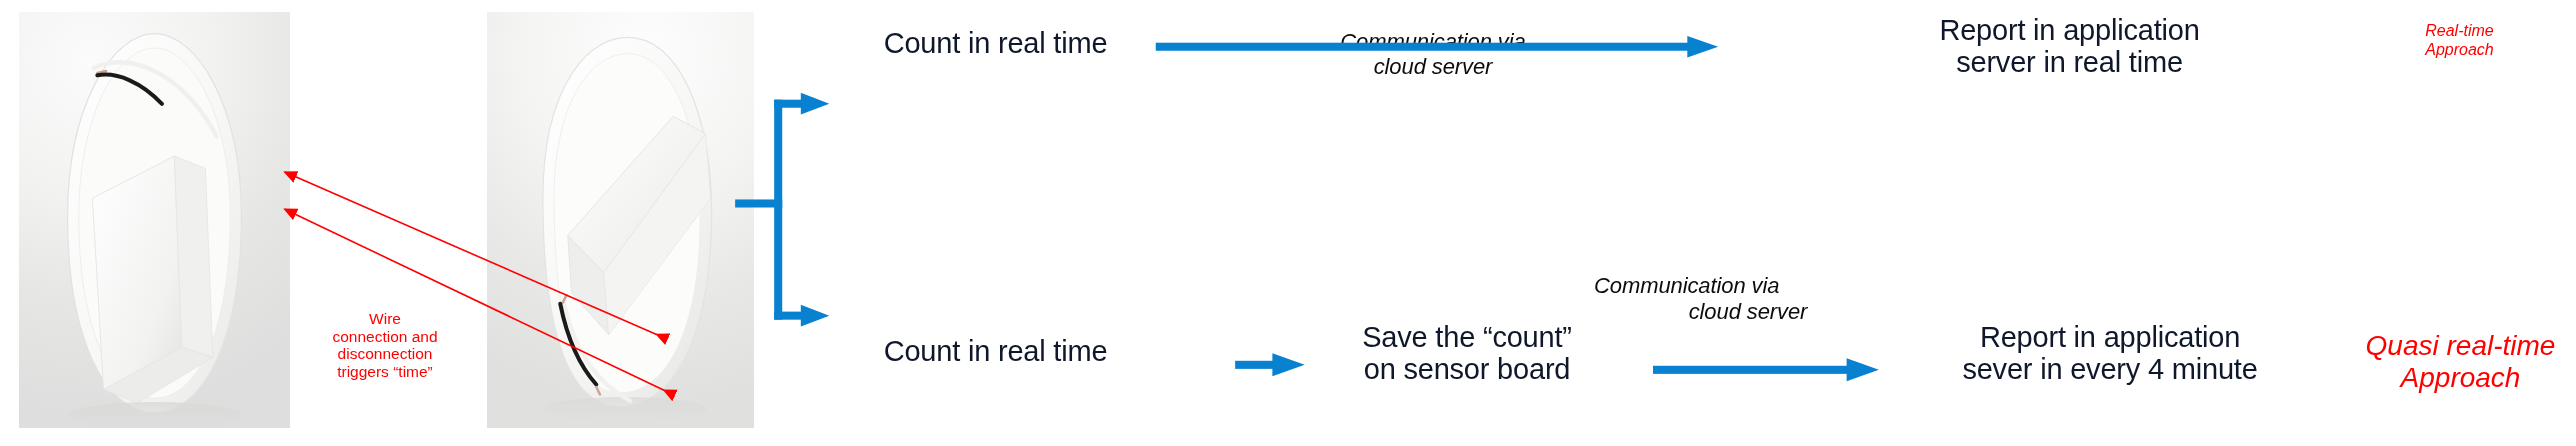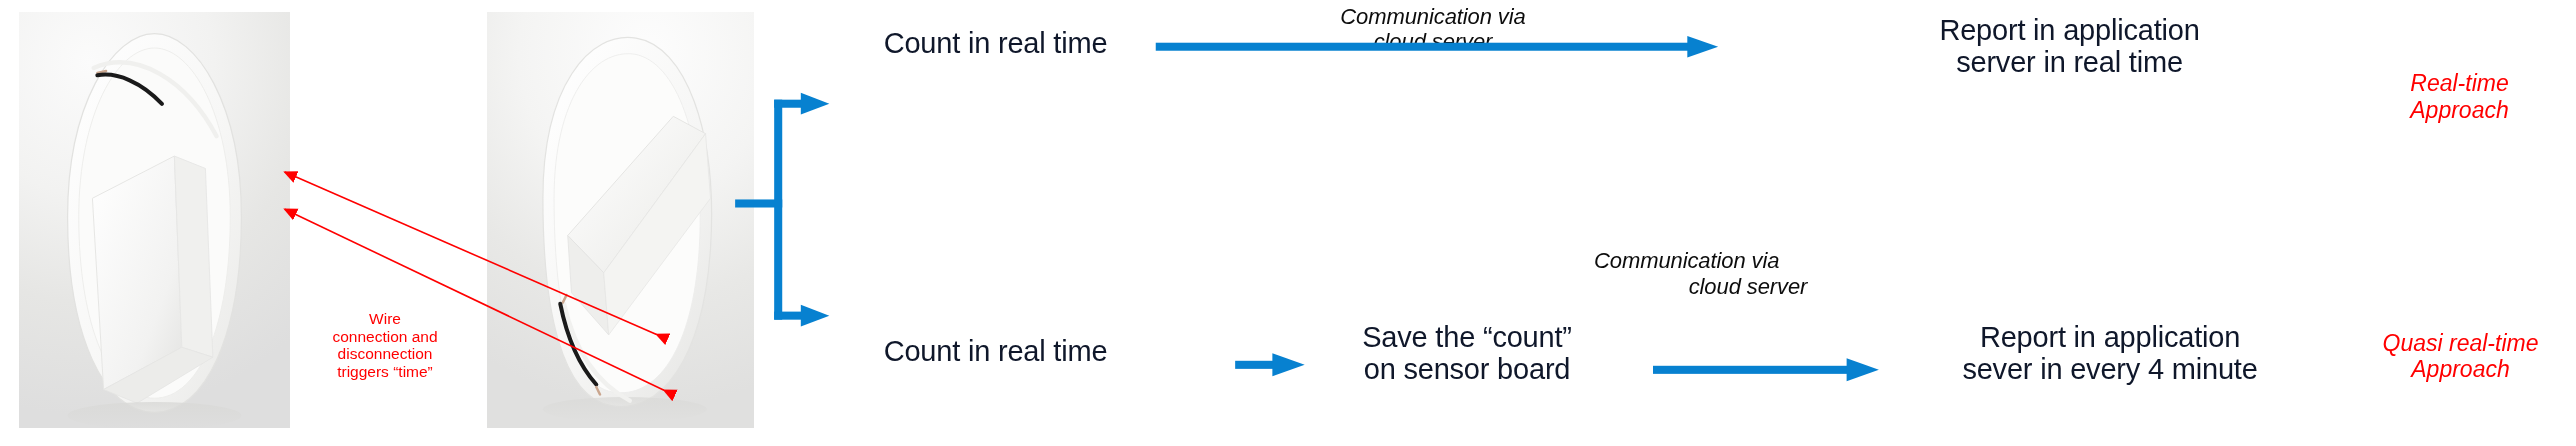--- a/index.html
+++ b/index.html
@@ -39,21 +39,21 @@
 
   
   .flowtext{
     position:absolute;color:#0f172a;text-align:center;line-height:1.12;
     font-family:"Liberation Sans","DejaVu Sans",sans-serif;
     font-weight:400;letter-spacing:-0.2px;
   }
   .arrowlabel{
     position:absolute;color:#0d0d0d;font-style:italic;line-height:1.16;
     font-family:"Liberation Sans","DejaVu Sans",sans-serif;
-    font-weight:400;text-align:center;letter-spacing:-0.1px;
+    font-weight:400;text-align:center;letter-spacing:-0.1px;margin-top:25px;
   }
   .arrowlabel .l2{display:block;text-align:center;}
 
   svg{display:block;overflow:visible;}
 </style>
 </head>
 <body>
 
 <div class="photo" id="photo-left" style="left:18.6px;top:12.4px;width:271px;height:416px;">
   <div class="pbg"></div>
@@ -172,21 +172,21 @@
 <svg class="abs" style="left:1154px;top:31px;" width="577" height="37" viewBox="0 0 930 60">
   <rect x="0" y="19" width="870" height="13" fill="#0781D0"></rect>
   <path d="M862 8 L912 25.5 L862 43 Z" fill="#0781D0"></path>
 </svg>
 
 <div class="flowtext" style="left:1840px;top:13.6px;width:459px;font-size:29px;">
   <div>Report in application</div>
   <div>server in real time</div>
 </div>
 
-<div class="redtext ital" style="left:2351px;top:22.3px;width:217px;font-size:23px;margin-top:48px;">
+<div class="redtext ital" style="left:2351px;top:22.3px;width:217px;font-size:16px;">
   <div>Real-time</div>
   <div>Approach</div>
 </div>
 
 <div class="flowtext" style="left:859px;top:335px;width:273px;font-size:29px;">
   <div>Count in real time</div>
 </div>
 
 <svg class="abs" style="left:1235px;top:349px;" width="81" height="36" viewBox="0 0 130 58">
   <rect x="0" y="19" width="68" height="13" fill="#0781D0"></rect>
@@ -206,17 +206,17 @@
 <svg class="abs" style="left:1653px;top:354px;" width="242" height="36" viewBox="0 0 390 58">
   <rect x="0" y="19" width="320" height="13" fill="#0781D0"></rect>
   <path d="M312 7 L364 25.5 L312 44 Z" fill="#0781D0"></path>
 </svg>
 
 <div class="flowtext" style="left:1874px;top:321px;width:472px;font-size:29px;">
   <div>Report in application</div>
   <div>sever in every 4 minute</div>
 </div>
 
-<div class="redtext ital" style="left:2345px;top:330px;width:231px;font-size:23px;">
+<div class="redtext ital" style="left:2345px;top:330px;width:231px;font-size:28px;">
   <div>Quasi real-time</div>
   <div>Approach</div>
 </div>
 
 
 </body></html>

